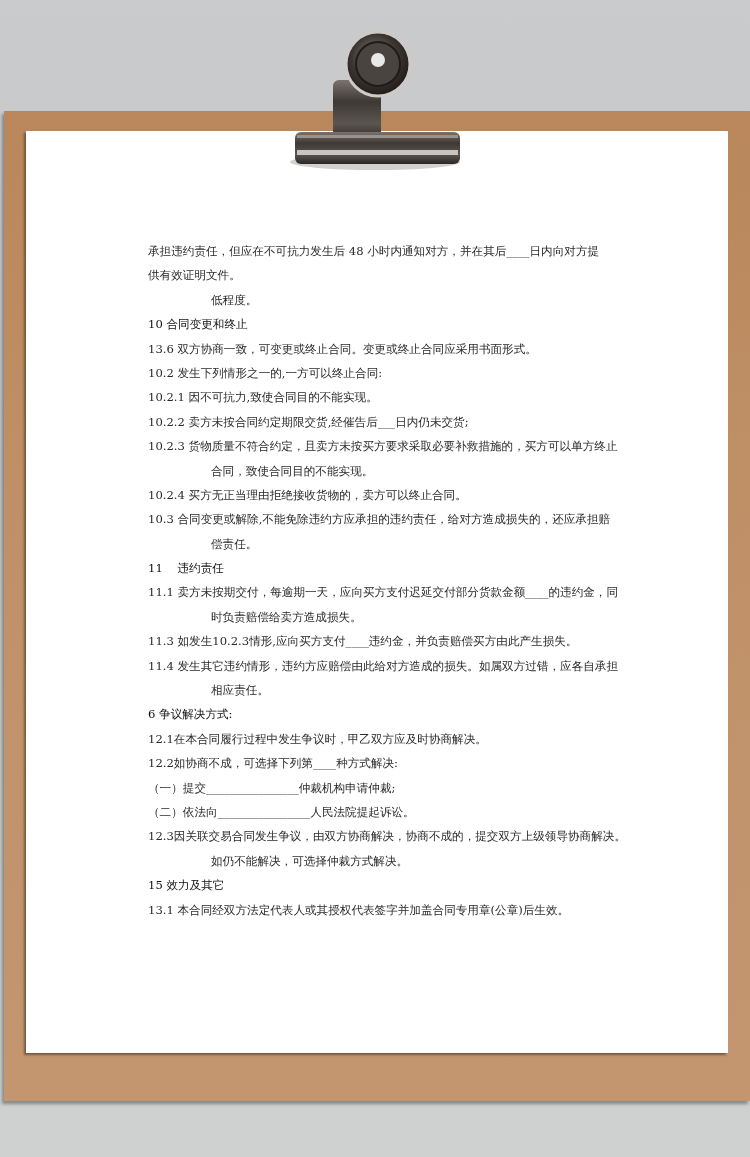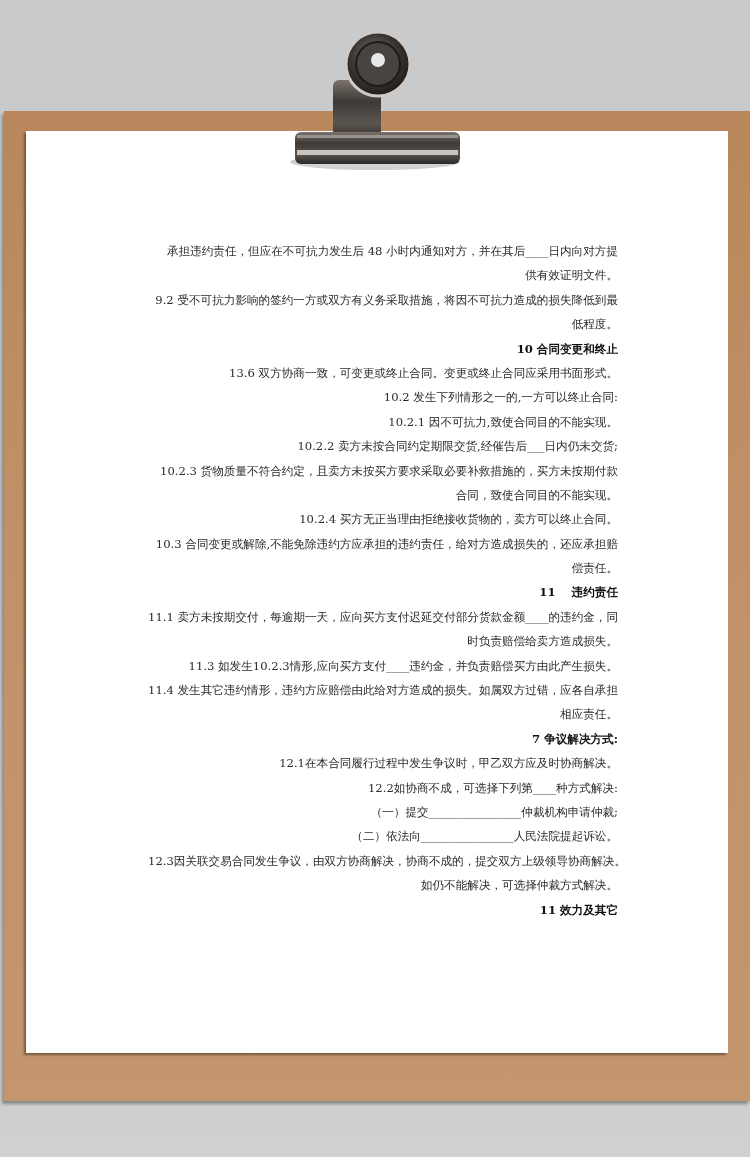--- a/index.html
+++ b/index.html
@@ -14,25 +14,25 @@
     box-shadow: -2px 3px 3px rgba(0,0,0,0.35);
   }
   .paper {
     position:absolute; left:26px; top:131px; width:702px; height:922px;
     background:#ffffff;
     box-shadow: -2px 2px 2px rgba(60,40,20,0.55);
   }
   .clip { position:absolute; left:285px; top:22px; width:180px; height:150px; }
   .doc {
     position:absolute; left:148px; top:239px; width:470px;
-    font-size:11.6px; line-height:24.4px; color:#2a2a2a;text-align:right;
+    font-size:11.6px; line-height:24.4px; color:#2a2a2a;
   }
   .line { white-space:nowrap; height:24.4px; }
   .cont { padding-left:63px; }
-  .heading { font-weight:bold; color:#111; }
+  .heading { font-weight:normal; color:#111; }
 </style>
 </head>
 <body>
 
 <div class="board"></div>
 <div class="paper"></div>
 
 <svg class="clip" viewBox="0 0 180 150">
   <defs>
     <linearGradient id="metal" x1="0" x2="0" y1="0" y2="1">
@@ -53,39 +53,39 @@
   <circle cx="93" cy="42" r="22" fill="#4a4440" stroke="#1e1b19" stroke-width="2"></circle>
   <circle cx="93" cy="38" r="7" fill="#e8e8e8"></circle>
   <rect x="10" y="110" width="165" height="32" rx="6" fill="url(#metal)"></rect>
   <rect x="12" y="128" width="161" height="5" fill="#c9c4bf"></rect>
   <rect x="12" y="113" width="161" height="3" fill="#9a938d"></rect>
 </svg>
 
 <div class="doc">
   <div class="line">承担违约责任，但应在不可抗力发生后 48 小时内通知对方，并在其后____日内向对方提</div>
   <div class="line">供有效证明文件。</div>
-  <div class="line">9.2 受不可抗力影响的签约一方或双方有义务采取措施，将因不可抗力造成的损失降低到最</div>
   <div class="line cont">低程度。</div>
   <div class="line heading">10 合同变更和终止</div>
   <div class="line">13.6 双方协商一致，可变更或终止合同。变更或终止合同应采用书面形式。</div>
   <div class="line">10.2 发生下列情形之一的,一方可以终止合同:</div>
   <div class="line">10.2.1 因不可抗力,致使合同目的不能实现。</div>
   <div class="line">10.2.2 卖方未按合同约定期限交货,经催告后___日内仍未交货;</div>
-  <div class="line">10.2.3 货物质量不符合约定，且卖方未按买方要求采取必要补救措施的，买方未按期付款</div>
+  <div class="line">10.2.3 货物质量不符合约定，且卖方未按买方要求采取必要补救措施的，买方可以单方终止</div>
   <div class="line cont">合同，致使合同目的不能实现。</div>
   <div class="line">10.2.4 买方无正当理由拒绝接收货物的，卖方可以终止合同。</div>
   <div class="line">10.3 合同变更或解除,不能免除违约方应承担的违约责任，给对方造成损失的，还应承担赔</div>
   <div class="line cont">偿责任。</div>
   <div class="line heading" style="white-space:pre">11    违约责任</div>
   <div class="line">11.1 卖方未按期交付，每逾期一天，应向买方支付迟延交付部分货款金额____的违约金，同</div>
   <div class="line cont">时负责赔偿给卖方造成损失。</div>
   <div class="line">11.3 如发生10.2.3情形,应向买方支付____违约金，并负责赔偿买方由此产生损失。</div>
   <div class="line">11.4 发生其它违约情形，违约方应赔偿由此给对方造成的损失。如属双方过错，应各自承担</div>
   <div class="line cont">相应责任。</div>
-  <div class="line heading">7 争议解决方式:</div>
+  <div class="line heading">6 争议解决方式:</div>
   <div class="line">12.1在本合同履行过程中发生争议时，甲乙双方应及时协商解决。</div>
   <div class="line">12.2如协商不成，可选择下列第____种方式解决:</div>
   <div class="line">（一）提交________________仲裁机构申请仲裁;</div>
   <div class="line">（二）依法向________________人民法院提起诉讼。</div>
   <div class="line">12.3因关联交易合同发生争议，由双方协商解决，协商不成的，提交双方上级领导协商解决。</div>
   <div class="line cont">如仍不能解决，可选择仲裁方式解决。</div>
-  <div class="line heading">11 效力及其它</div>
+  <div class="line heading">15 效力及其它</div>
+  <div class="line">13.1 本合同经双方法定代表人或其授权代表签字并加盖合同专用章(公章)后生效。</div>
 </div>
 
 </body></html>

